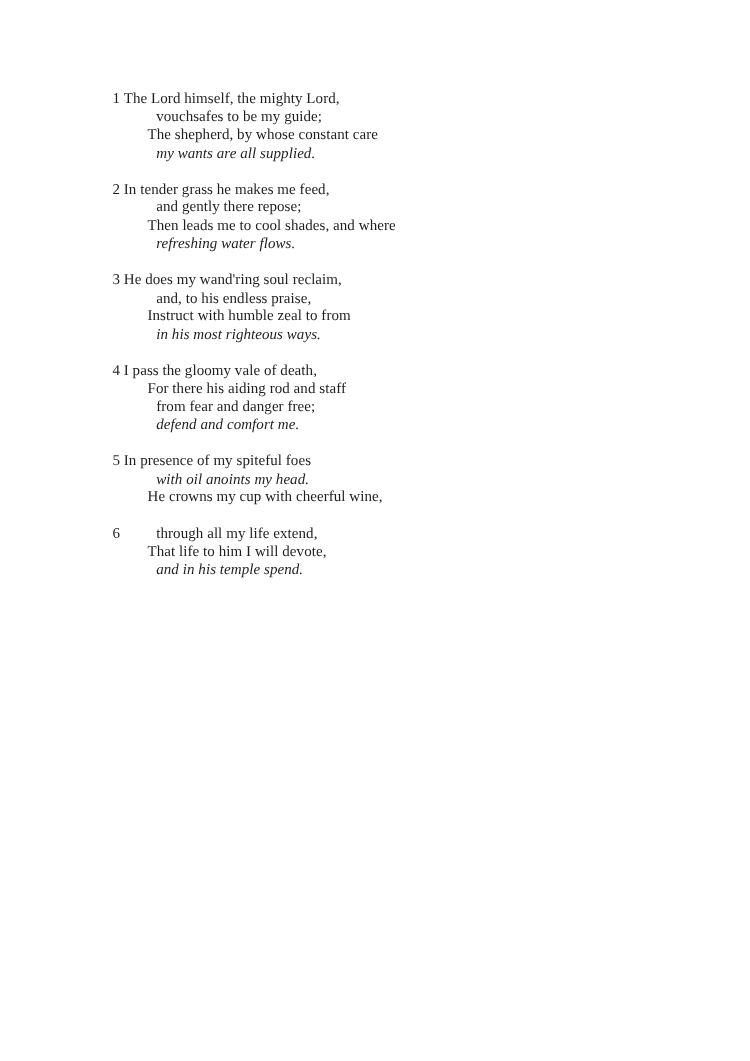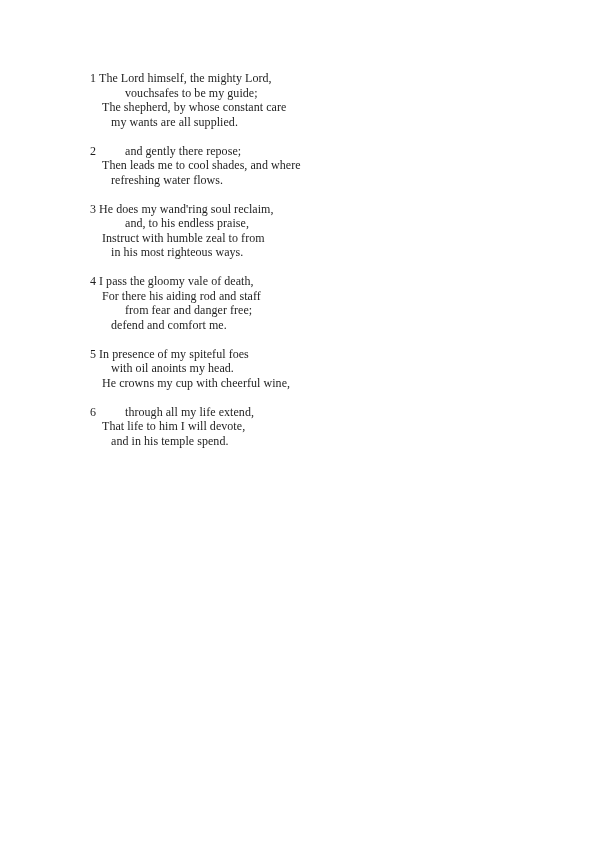--- a/index.html
+++ b/index.html
@@ -27,39 +27,40 @@
   .stanza {
     position: relative;
     margin-bottom: 14.5px;
   }
   .stanza-number {
     position: absolute;
     left: -9px;
     top: 0;
   }
   .verse-line.l1 { margin-left: 26px; }
-  .verse-line.l2 { margin-left: 3px; }
-  .verse-line.l3 { margin-left: 12px; }
+  .verse-line.l2 { margin-left: 19px; }
+  .verse-line.l3 { margin-left: 26px; font-style: italic; }
 </style>
 </head>
 <body>
 
 <div class="page" style="background: rgb(255, 255, 255);">
   <div class="poem" style="color: rgb(30, 30, 30);">
 
     <div class="stanza">
       <span class="stanza-number">1</span>
       <div class="verse-line l0">The Lord himself, the mighty Lord,</div>
       <div class="verse-line l1">vouchsafes to be my guide;</div>
       <div class="verse-line l2">The shepherd, by whose constant care</div>
       <div class="verse-line l3">my wants are all supplied.</div>
     </div>
 
     <div class="stanza">
       <span class="stanza-number">2</span>
+      <div class="verse-line l0">In tender grass he makes me feed,</div>
       <div class="verse-line l1">and gently there repose;</div>
       <div class="verse-line l2">Then leads me to cool shades, and where</div>
       <div class="verse-line l3">refreshing water flows.</div>
     </div>
 
     <div class="stanza">
       <span class="stanza-number">3</span>
       <div class="verse-line l0">He does my wand'ring soul reclaim,</div>
       <div class="verse-line l1">and, to his endless praise,</div>
       <div class="verse-line l2">Instruct with humble zeal to from</div>

